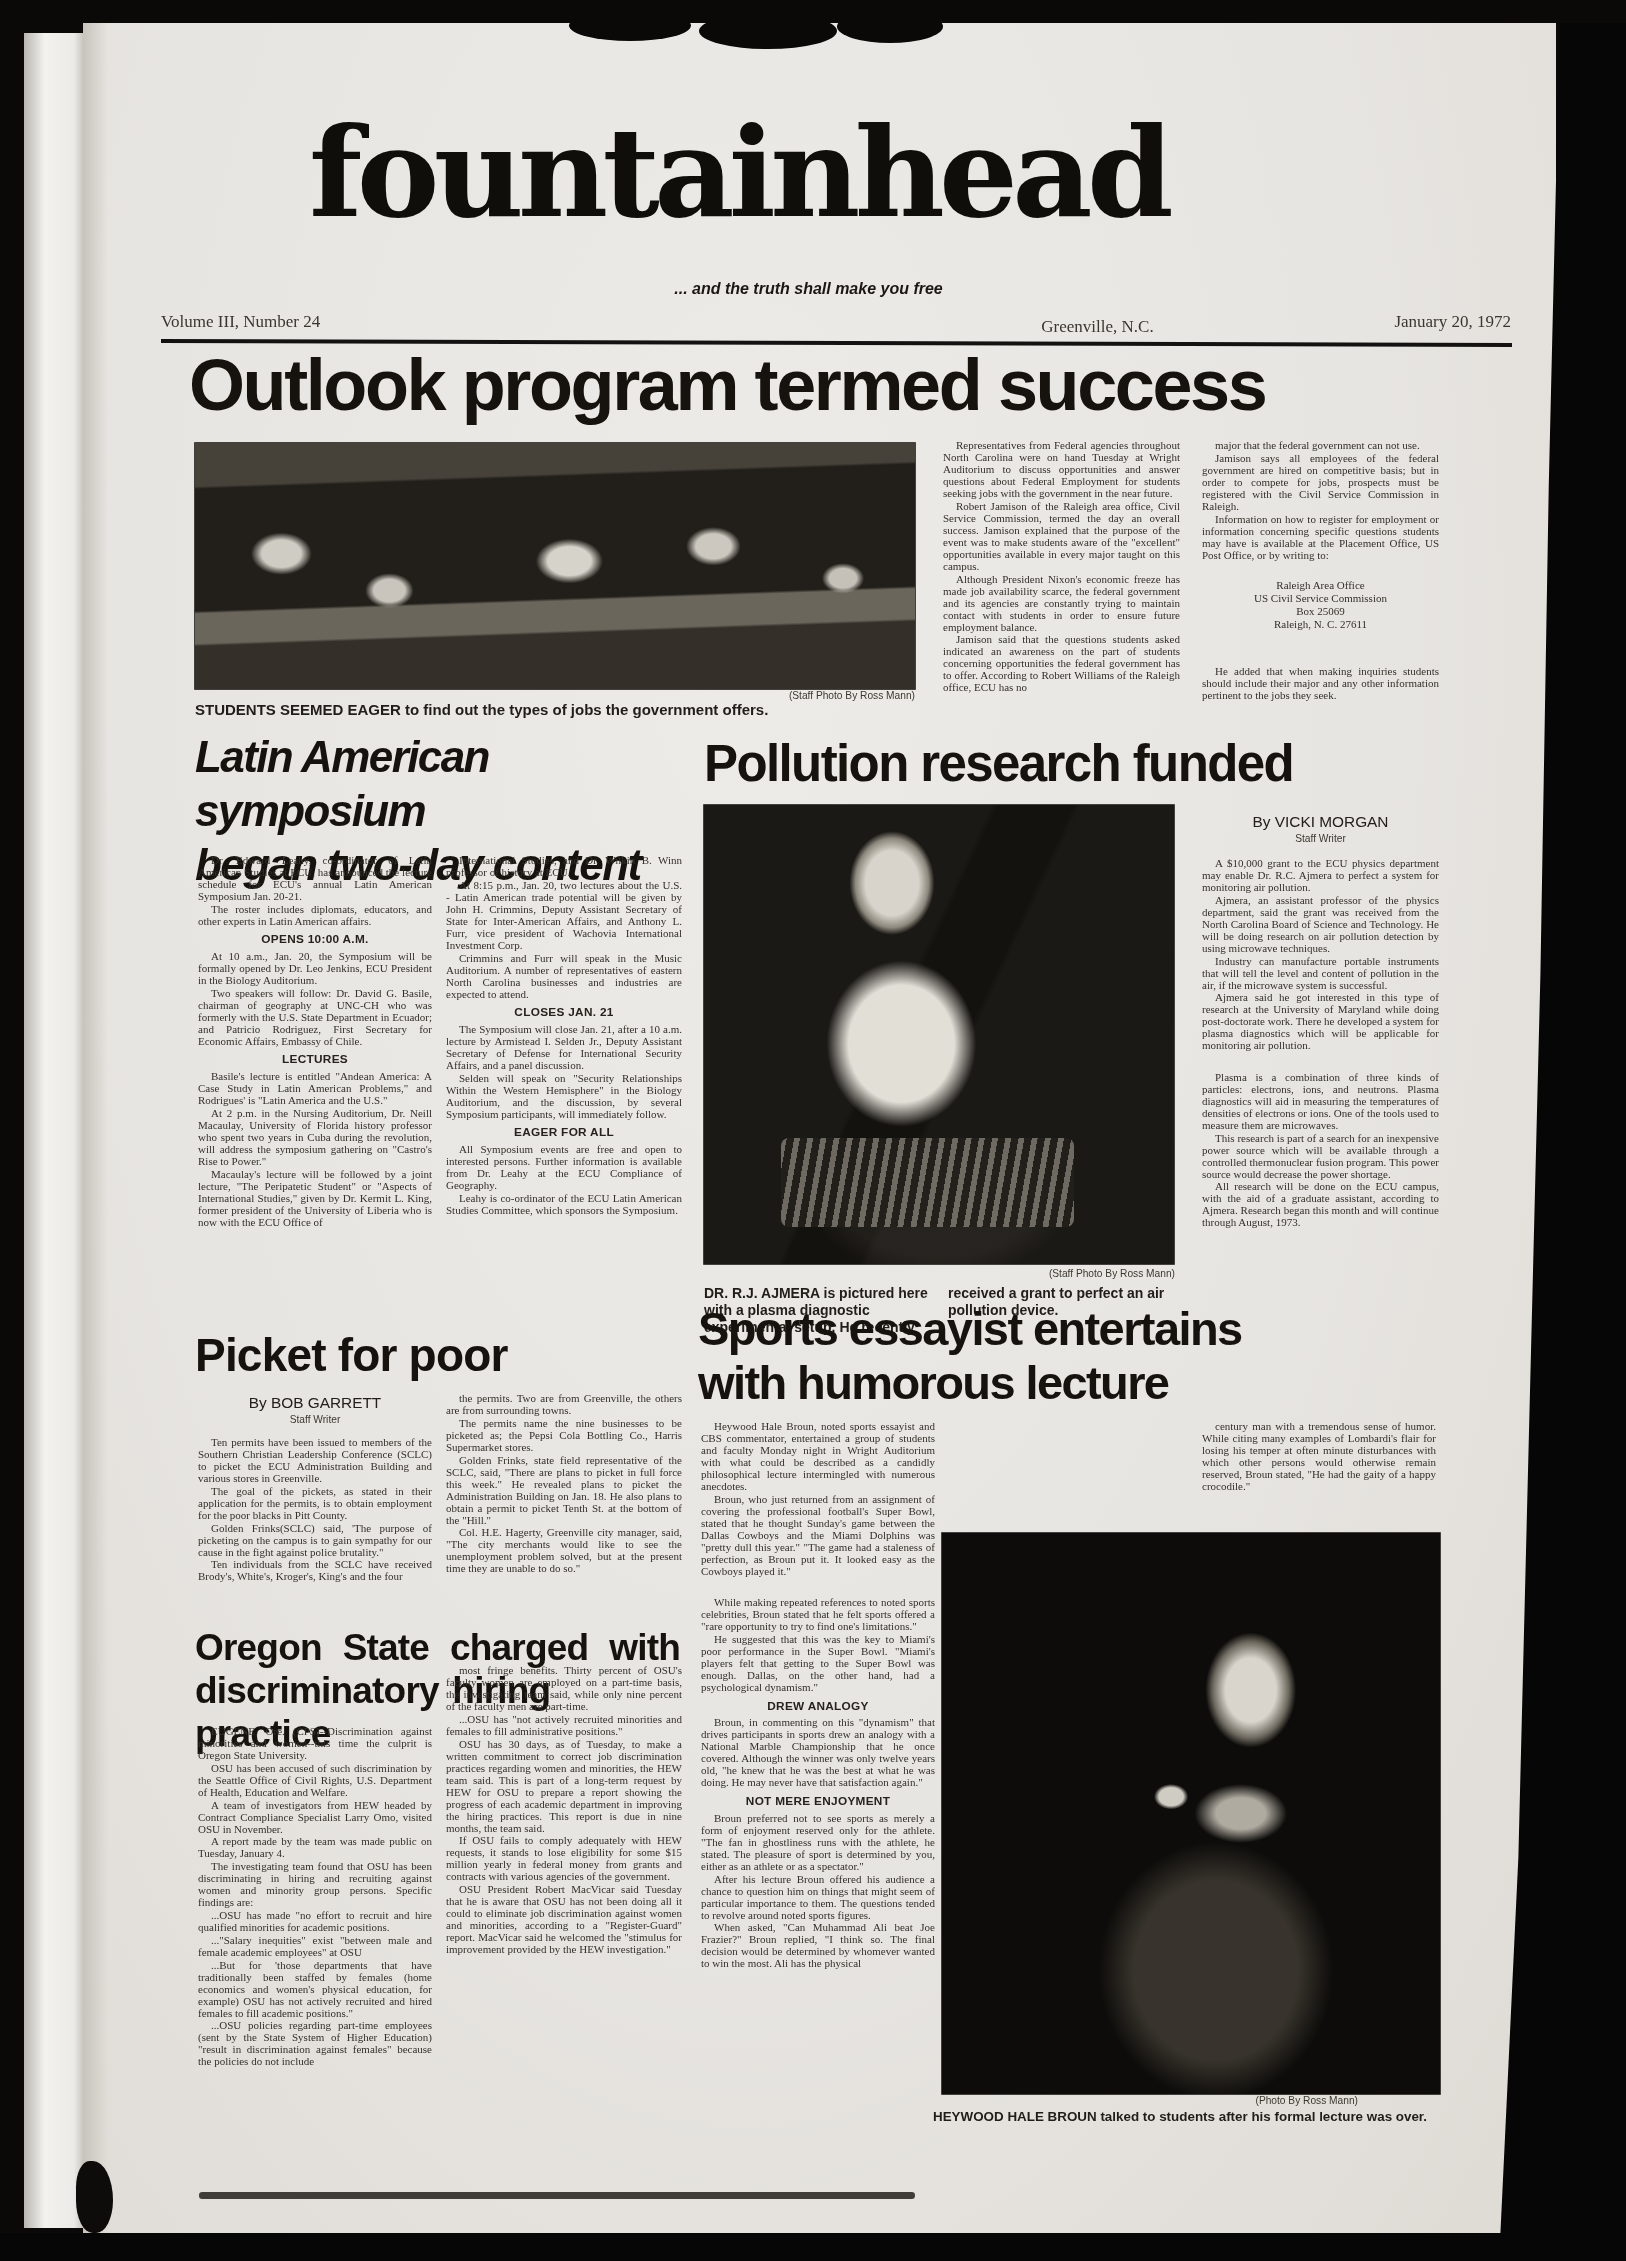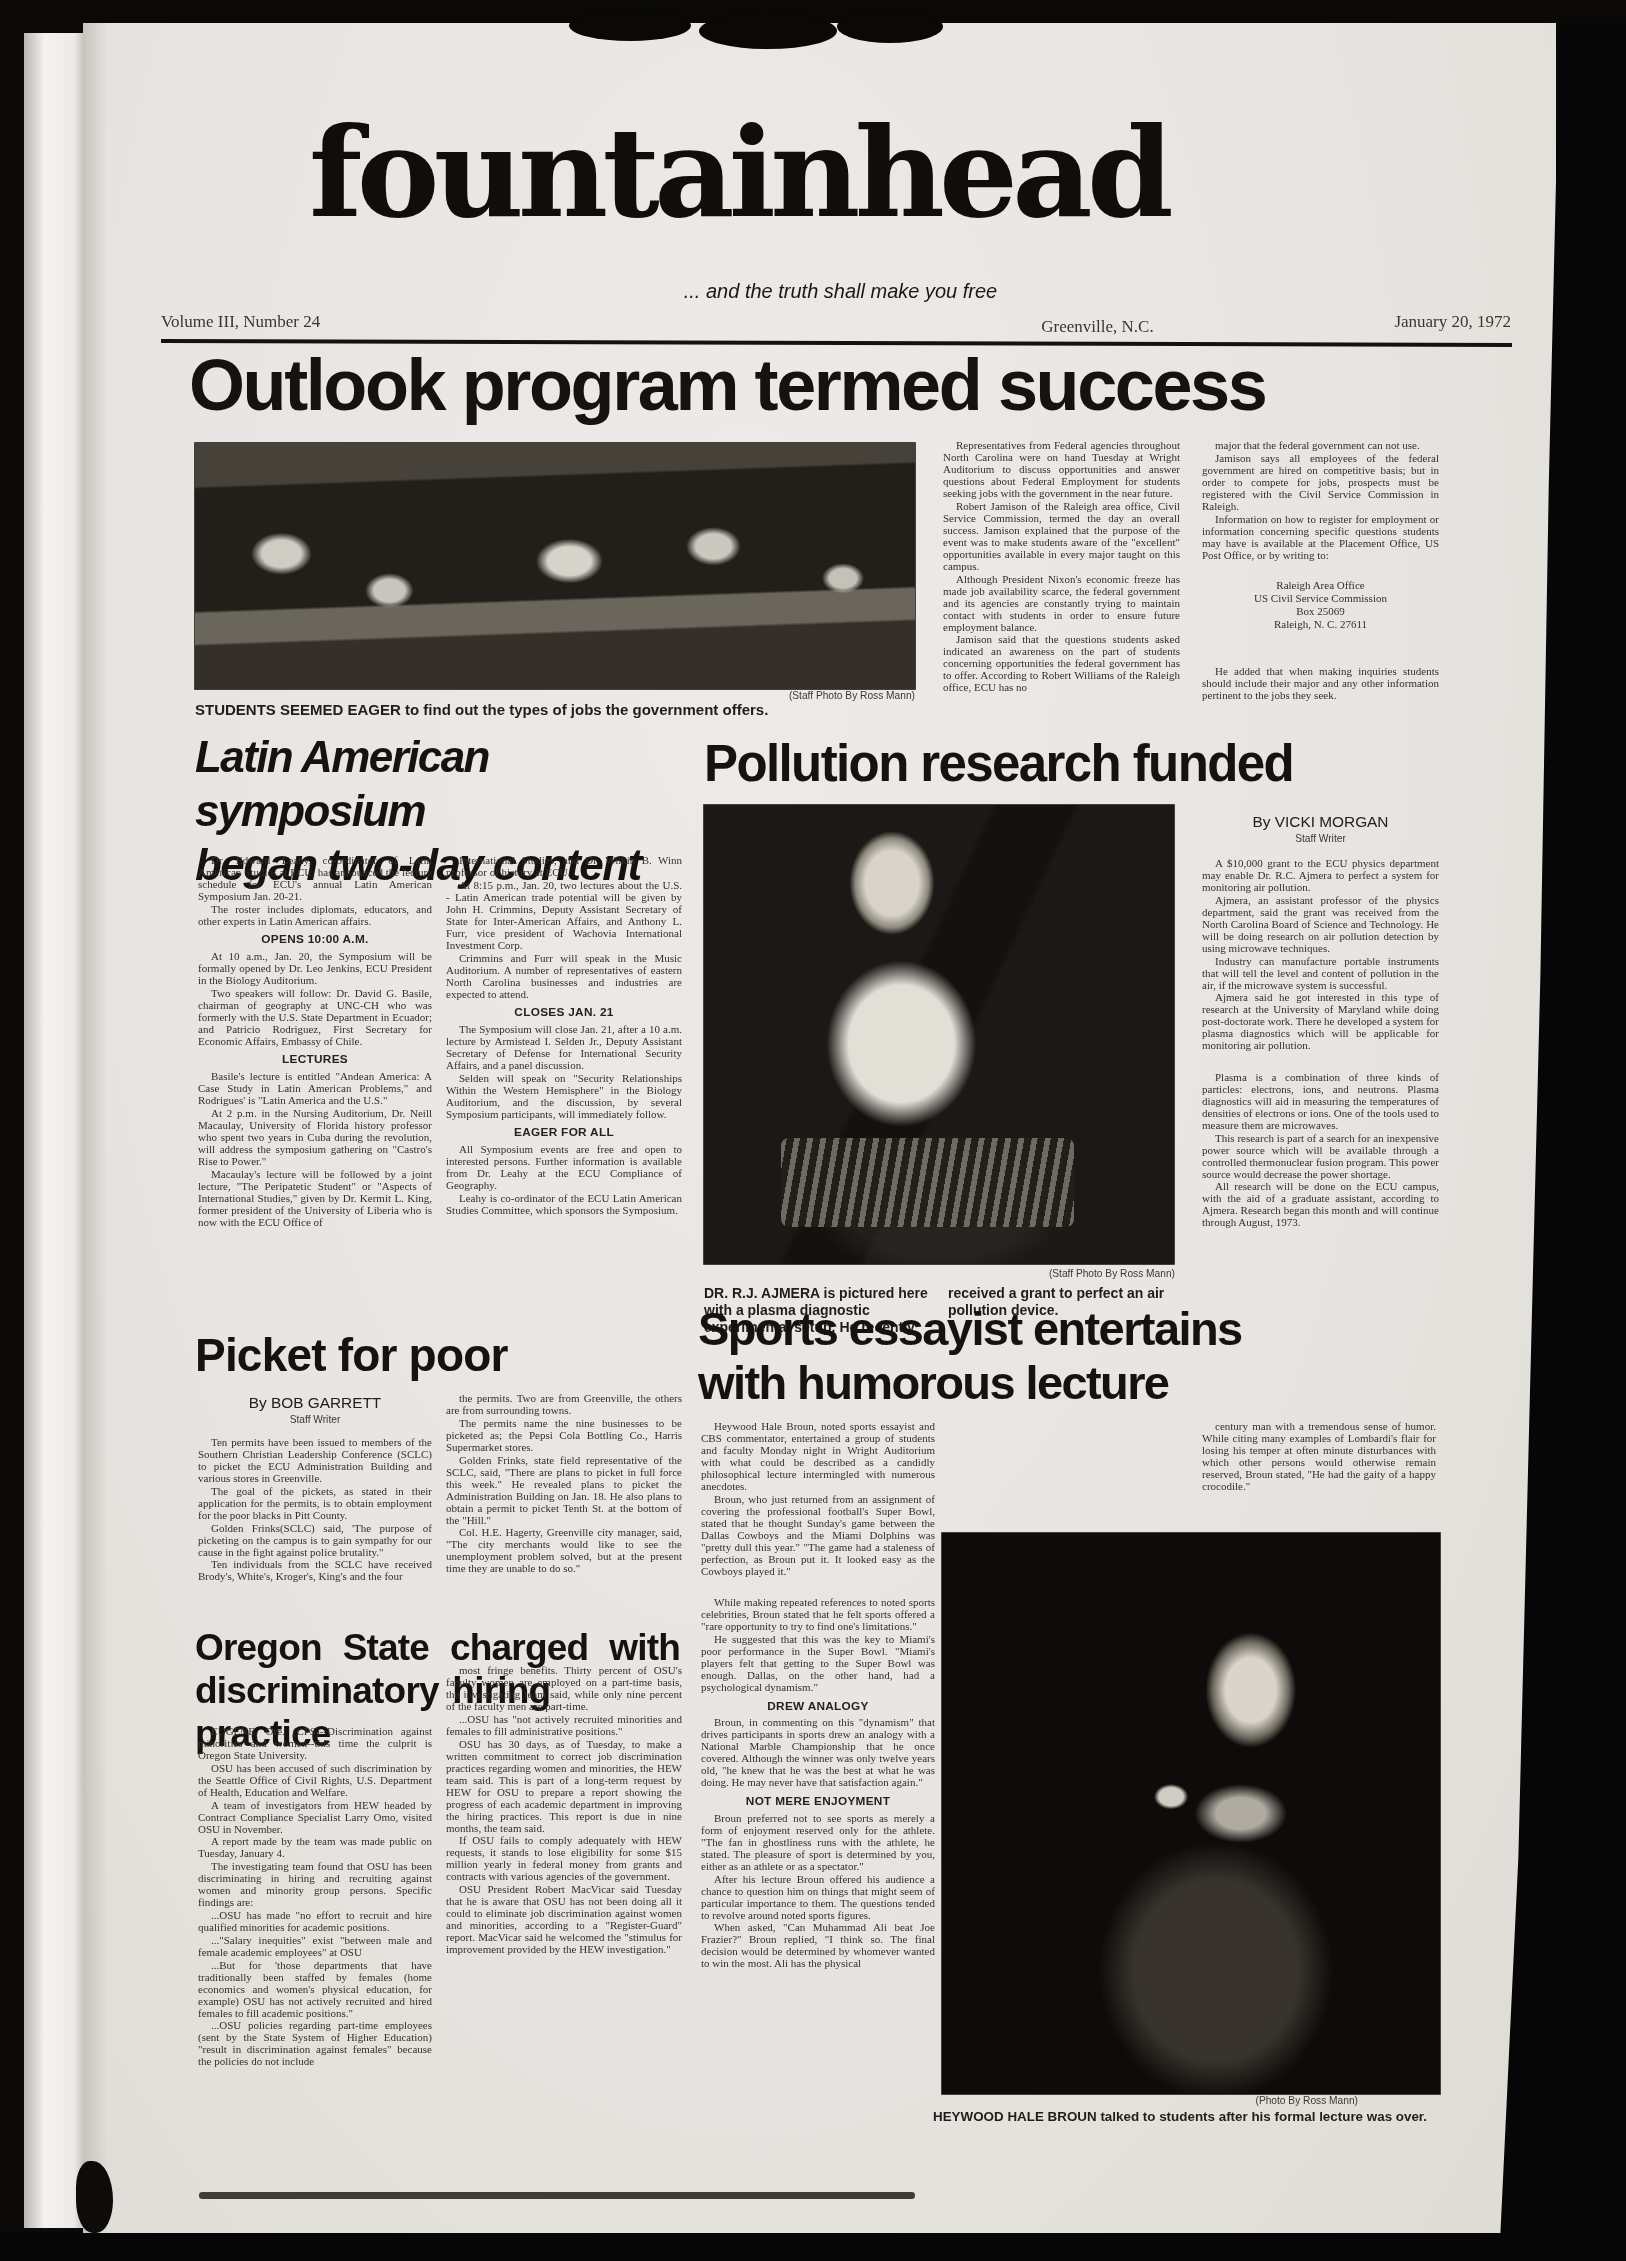--- a/index.html
+++ b/index.html
@@ -17,23 +17,23 @@
     clip-path:polygon(52% 0,100% 0,100% 100%,9% 100%,22% 83%,38% 43%,44% 21%);}
   .top-blob{background:#0a0908;border-radius:50%;}
   .bottom-band{left:0;top:2233px;width:1626px;height:28.5px;background:#070606;}
   .corner-blob{left:76px;top:2161px;width:37px;height:72px;background:#0d0c0a;border-radius:40% 60% 50% 50%;}
   .bottom-streak{left:199px;top:2192px;width:716px;height:6.5px;background:#23201b;border-radius:3.3px;opacity:.85;}
 
   
   .masthead{left:309px;top:80px;width:797px;text-align:center;
     font-family:"DejaVu Serif",serif;font-weight:700;font-size:124px;line-height:1.5;
     letter-spacing:-5.7px;color:#100e0b;}
-  .tagline{left:548px;top:280px;width:585px;text-align:center;
-    font-family:"Liberation Sans",sans-serif;font-style:italic;font-weight:400;
-    font-size:20px;color:#1b1814;}
+  .tagline{left:516px;top:280px;width:585px;text-align:center;
+    font-family:"Liberation Sans",sans-serif;font-style:italic;font-weight:700;
+    font-size:16px;color:#1b1814;}
   .dateline{font-size:17px;color:#3b362f;}
   .vol{left:161px;top:312px;width:325px;}
   .city{left:1008px;top:317px;width:179px;text-align:center;}
   .date{left:1285px;top:312px;width:226px;text-align:right;}
   .rule{left:161px;top:341px;width:1351px;height:4.1px;background:#141210;transform:rotate(0.18deg);}
 
   
   .headline{font-family:"Liberation Sans",sans-serif;font-weight:700;color:#16130f;}
   .h-outlook{left:189px;top:348px;width:1163px;font-size:72px;letter-spacing:-2.4px;line-height:1.05;}
   .h-latin{left:195px;top:730px;width:520px;font-size:44px;line-height:54px;

